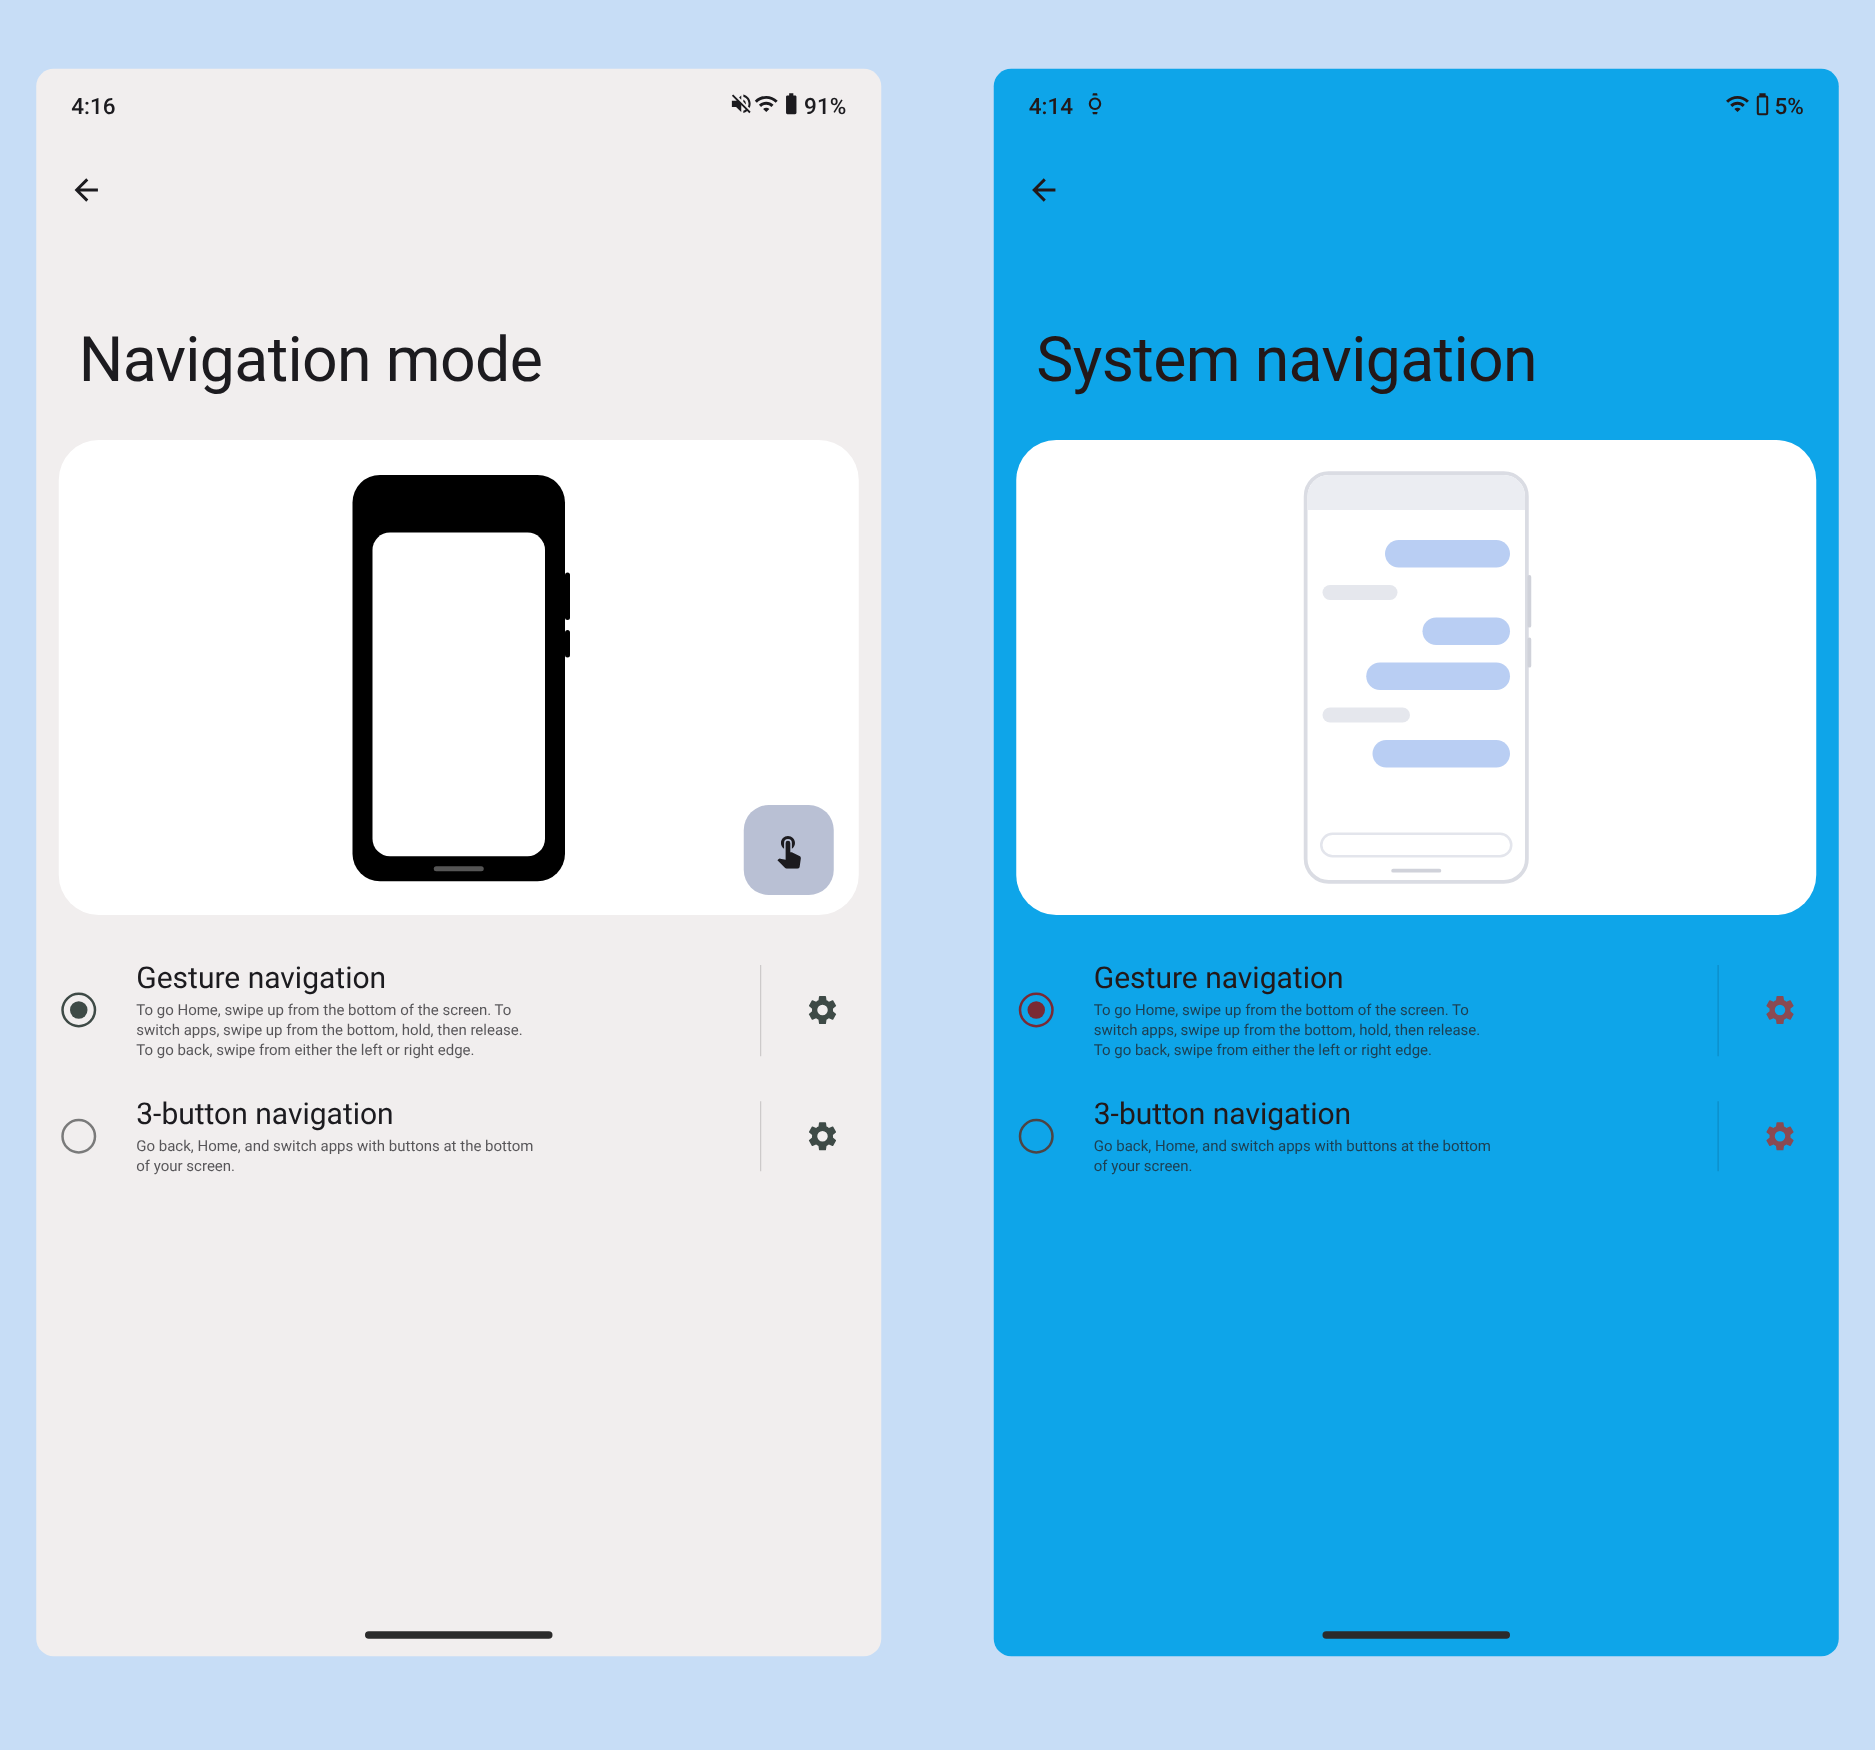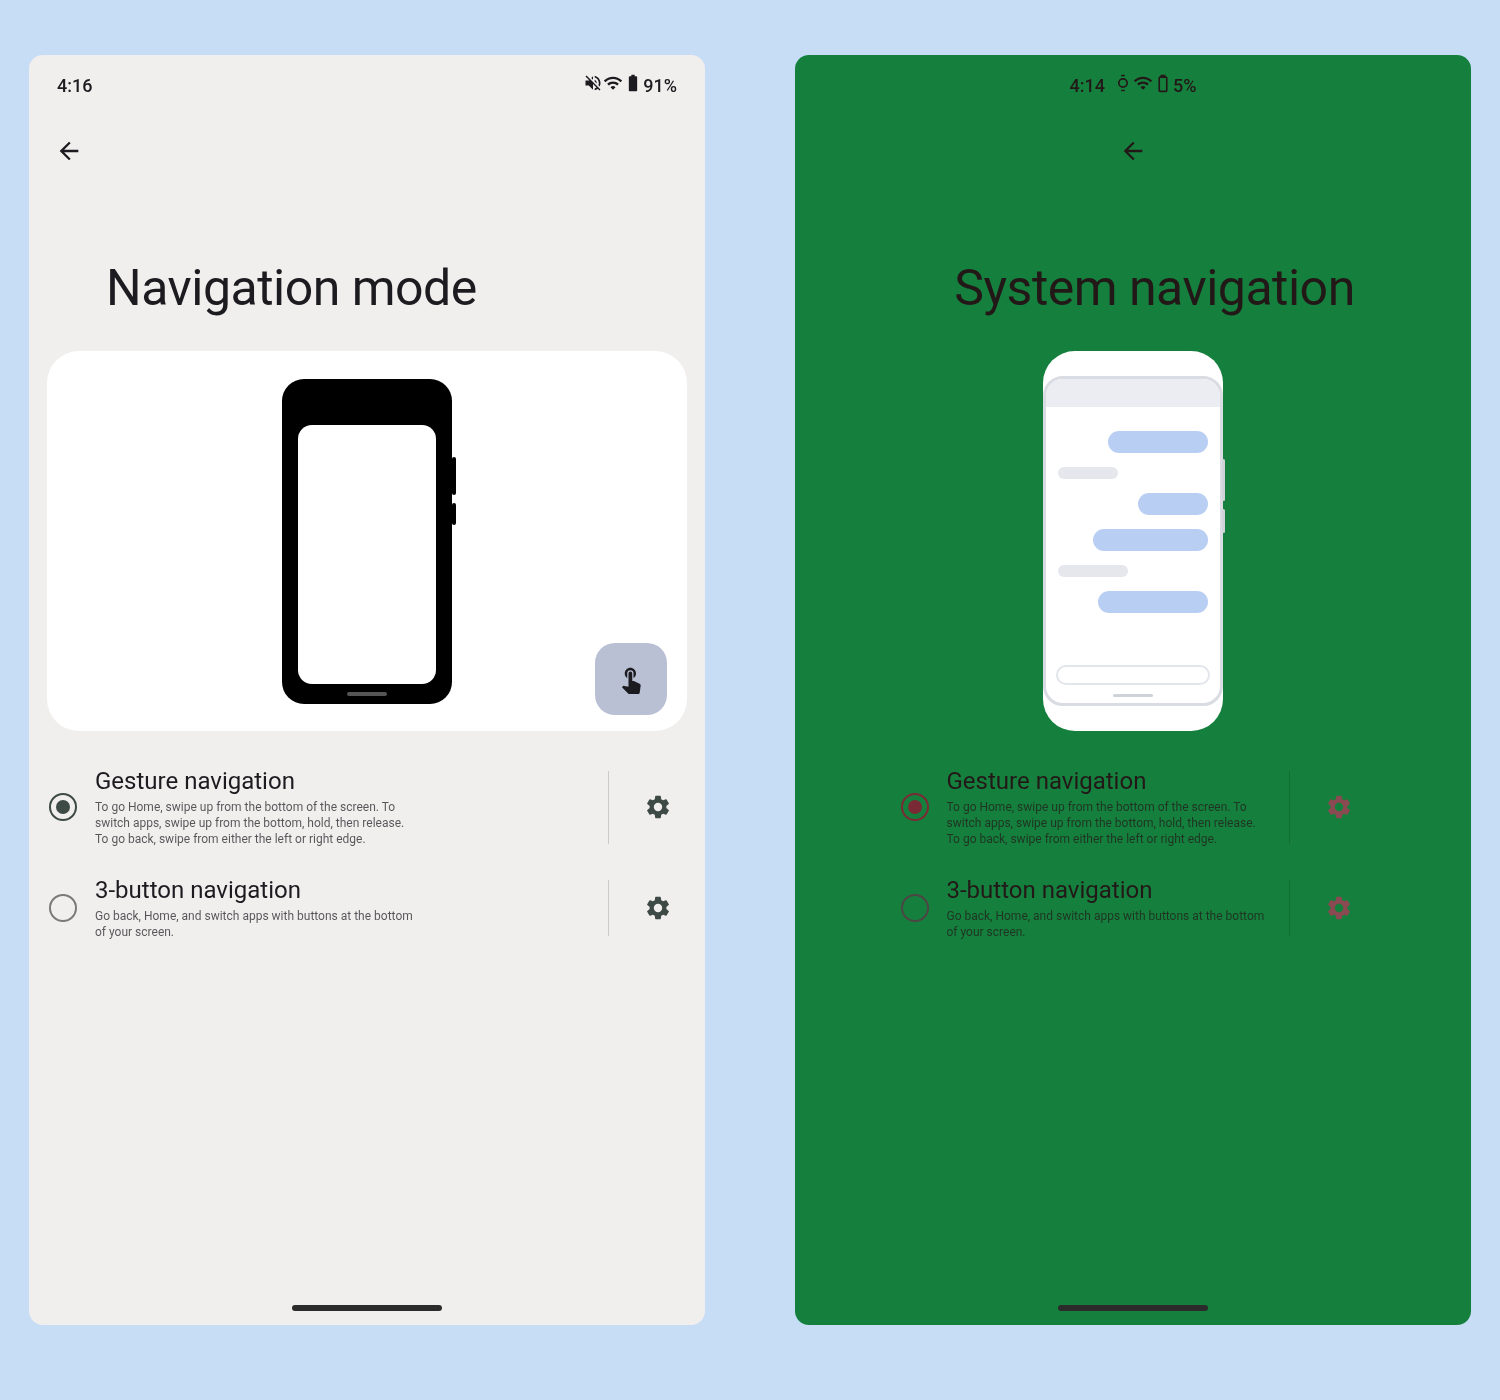--- a/index.html
+++ b/index.html
@@ -17,21 +17,21 @@
   .phone {
     width: 676px;
     height: 1270px;
     border-radius: 14px;
     overflow: hidden;
     display: flex;
     flex-direction: column;
     position: relative;
   }
   .phone.left  { background: #f1eeee; color: #1c1b1f; }
-  .phone.right { background: #15803d; color: #231818; align-items: center; }
+  .phone.right { background: #0ea5e9; color: #231818; }
 
   
   .statusbar {
     display: flex;
     justify-content: space-between;
     align-items: center;
     padding: 18px 28px 8px 28px;
     font-size: 18px;
     font-weight: 500;
   }
@@ -45,21 +45,20 @@
     display: flex; align-items: center; justify-content: center;
     border-radius: 20px;
   }
 
   
   .title {
     font-size: 50px;
     font-weight: 400;
     padding: 88px 34px 34px 34px;
     letter-spacing: -0.5px;
-    margin-left: 43px;
   }
 
   
   .preview {
     margin: 0 18px;
     background: #fff;
     border-radius: 32px;
     height: 380px;
     position: relative;
     display: flex;
@@ -145,21 +144,21 @@
     display: flex; align-items: center; justify-content: center;
   }
   .radio.on::after {
     content:''; width:14px; height:14px; border-radius:50%; background: currentColor;
   }
   .phone.left  .radio { color: #3e4a46; }
   .phone.left  .radio.off { color: #7a7a7a; }
   .phone.right .radio { color: #7a2a34; }
   .phone.right .radio.off { color: #4d4444; }
 
-  .opt-body { flex: 1; }
+  .opt-body { flex: 1; margin-left: 14px; }
   .opt-title { font-size: 24px; font-weight: 400; margin-bottom: 4px; }
   .opt-desc  { font-size: 12px; line-height: 1.35; opacity: 0.72; max-width: 320px; }
 
   .divider { width: 1px; align-self: stretch; background: rgba(0,0,0,0.15); margin: 4px 4px; }
   .gear {
     width: 54px; display:flex; align-items:center; justify-content:center;
   }
   .phone.left  .gear svg { color: #3e4a46; }
   .phone.right .gear svg { color: #8a4a52; }
 

